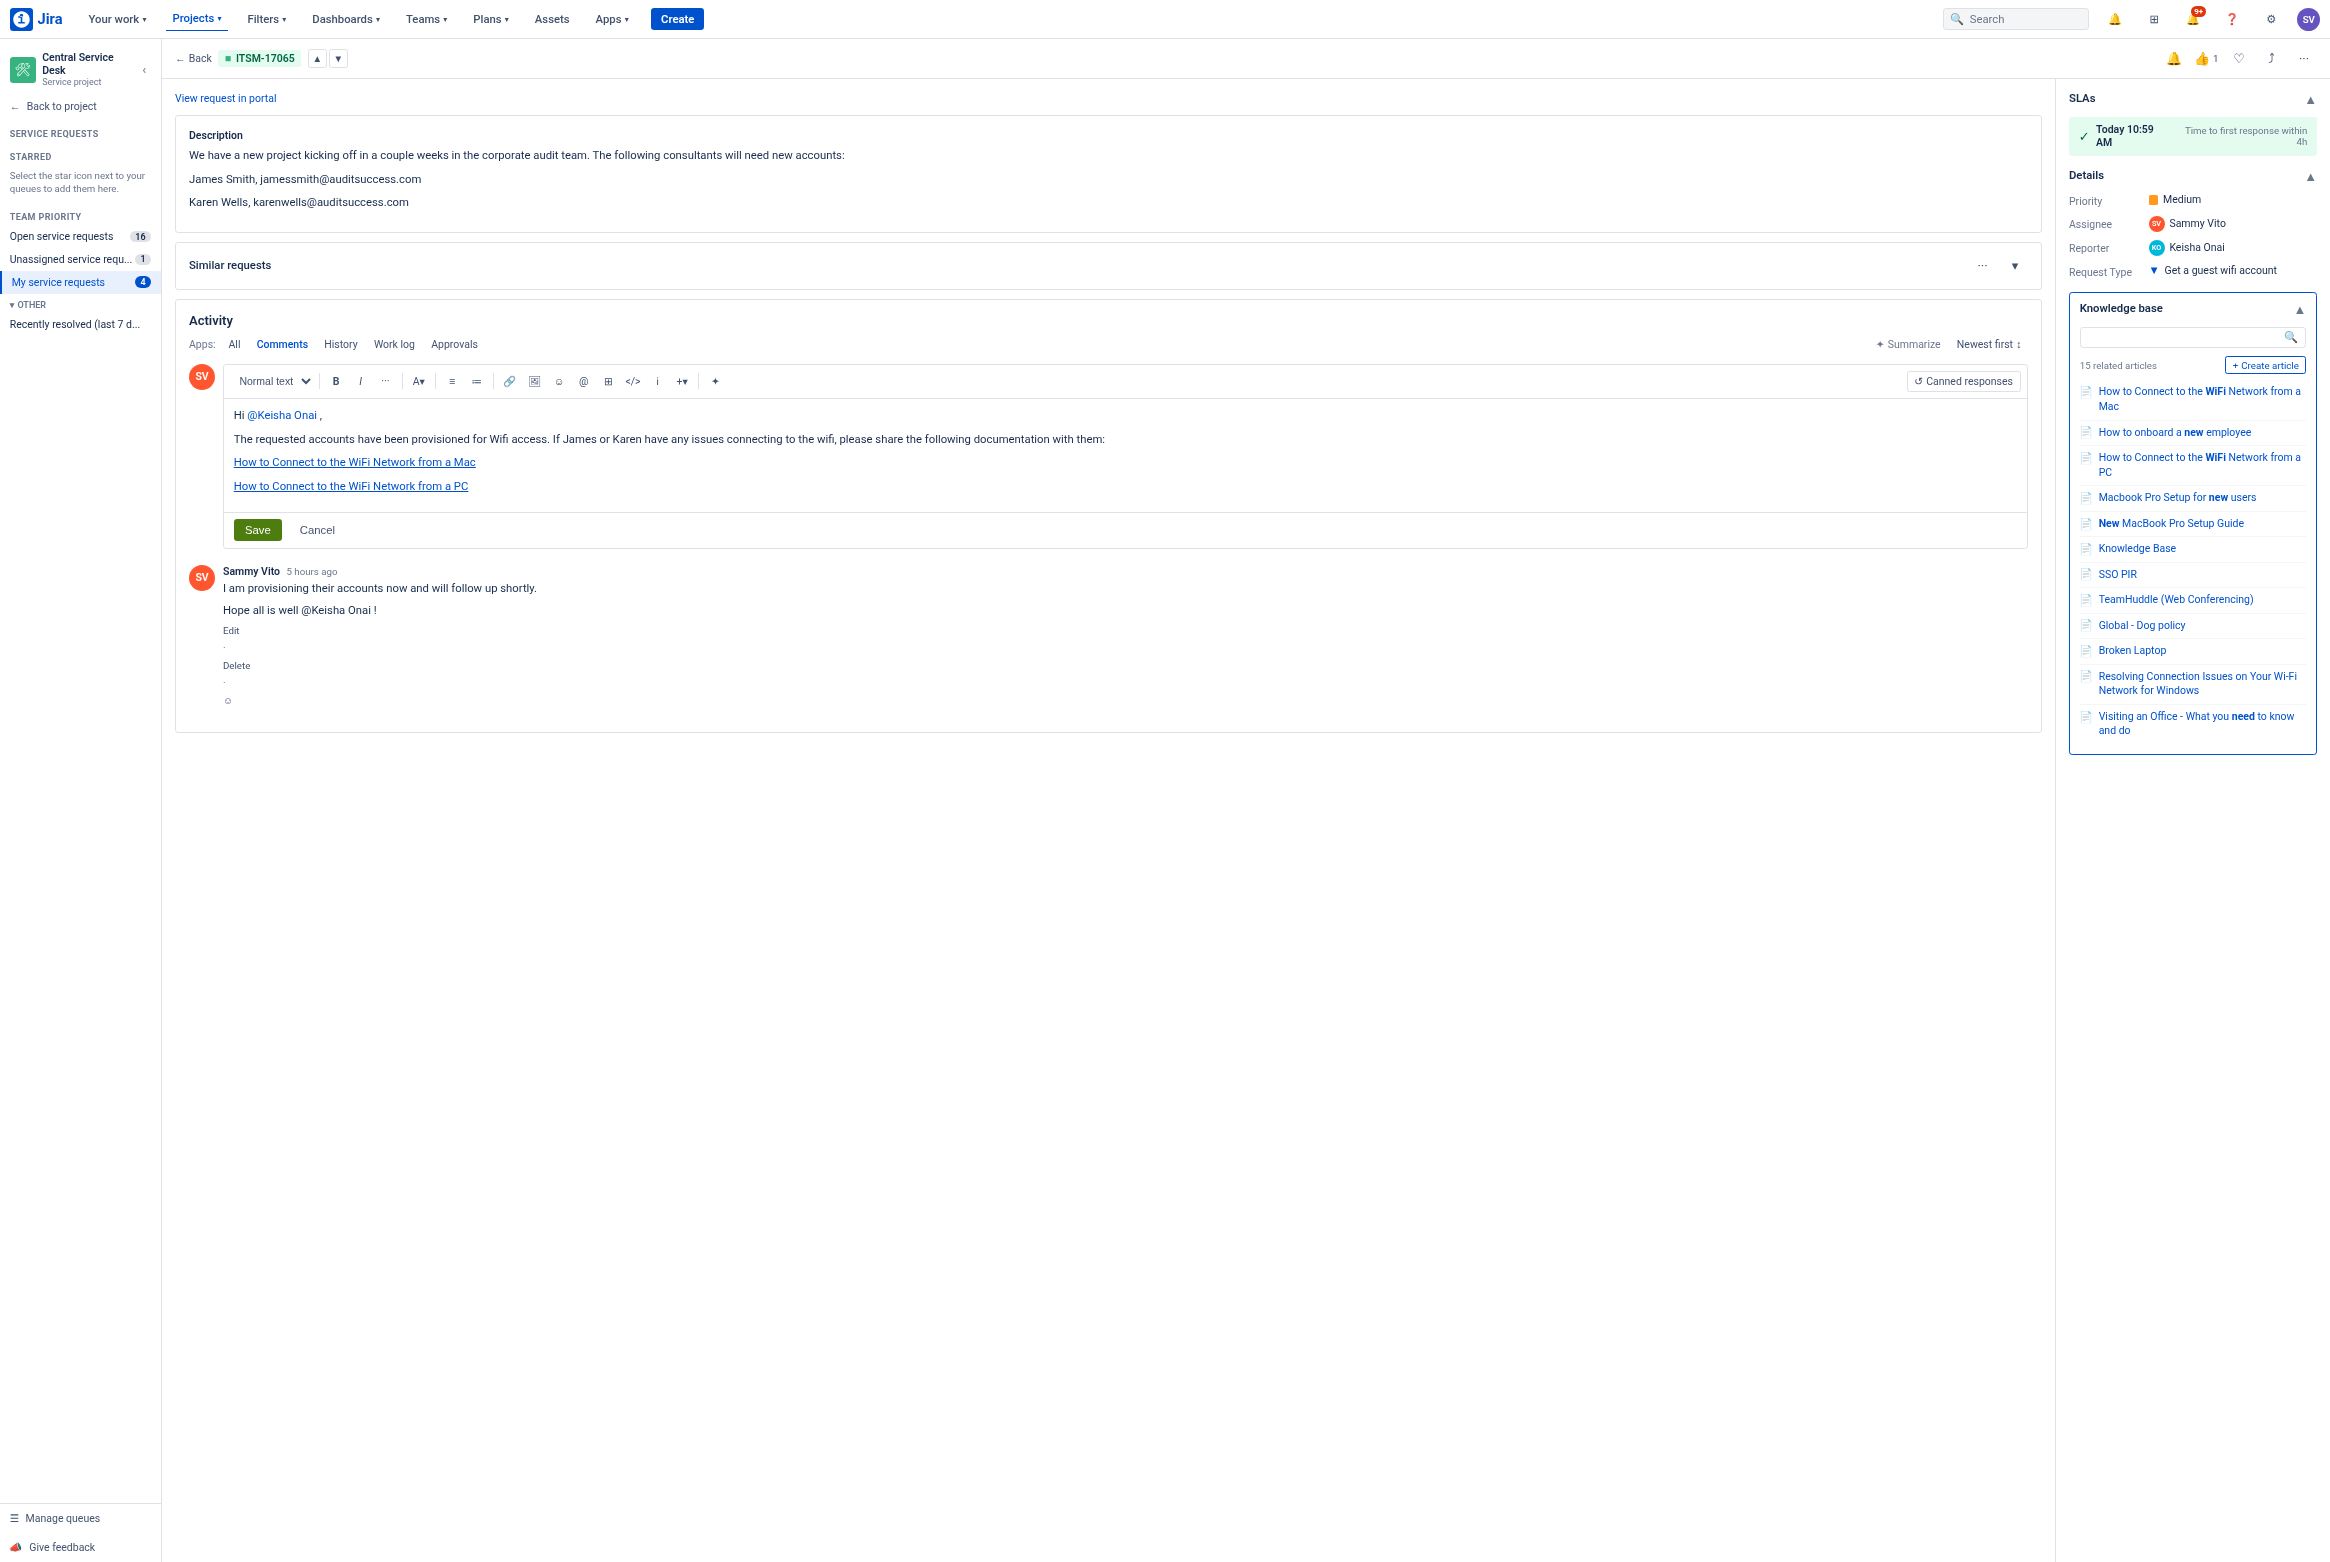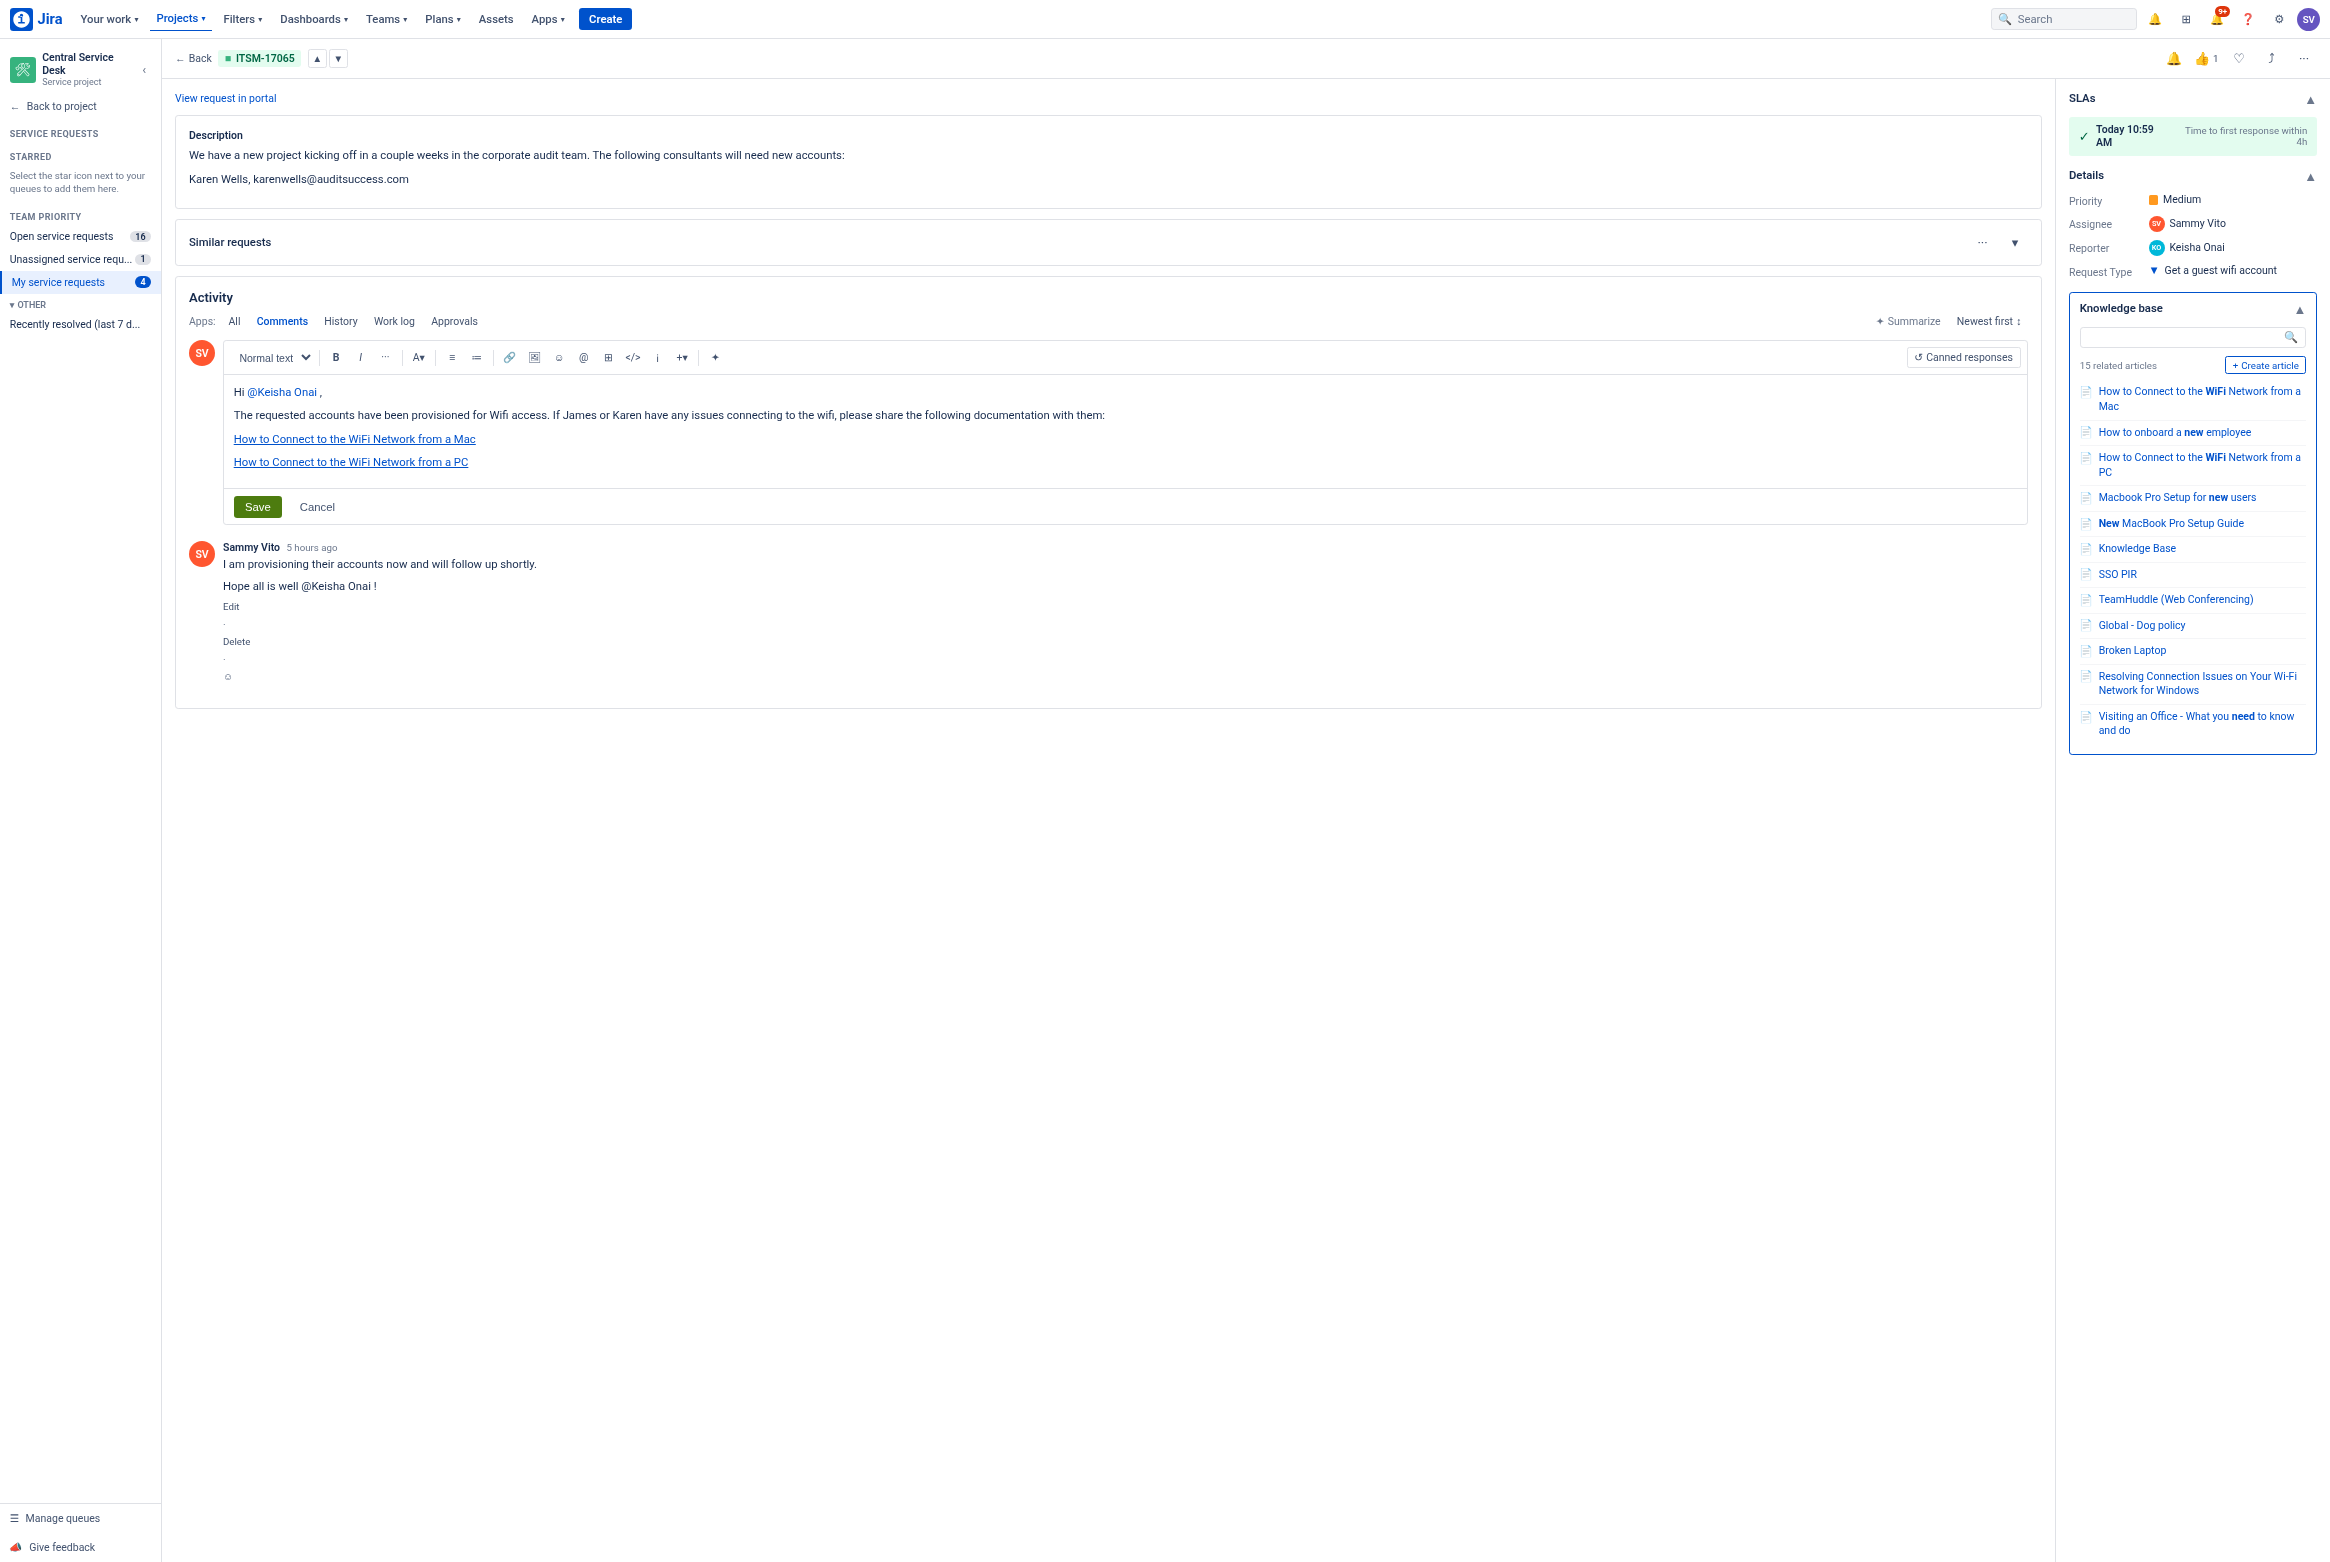--- a/index.html
+++ b/index.html
@@ -1,19 +1,19 @@
 <!DOCTYPE html>
 <html style="font-size:13px"><head>
   <meta charset="utf-8">
   <style>
     * { box-sizing: border-box; margin: 0; padding: 0; }
     body { font-family: -apple-system, BlinkMacSystemFont, 'Segoe UI', Roboto, sans-serif; font-size: 11.3px; color: #172b4d; background: #fff; overflow: hidden; }
 
     
-    .top-nav { display: flex; align-items: center; height: 39px; background: #fff; border-bottom: 0.8px solid #dfe1e6; padding: 0 9.7px; gap: 5px; position: fixed; top: 0; left: 0; right: 0; z-index: 100; }
+    .top-nav { display: flex; align-items: center; height: 39px; background: #fff; border-bottom: 0.8px solid #dfe1e6; padding: 0 9.7px; gap: 13px; position: fixed; top: 0; left: 0; right: 0; z-index: 100; }
     .top-nav-logo { display: flex; align-items: center; gap: 4.9px; margin-right: 6.5px; font-size: 14.6px; font-weight: 700; color: #0052cc; }
     .top-nav-logo svg { width: 23px; height: 23px; }
     .nav-item { display: flex; align-items: center; gap: 3.2px; padding: 4.9px 6.5px; border-radius: 3.2px; cursor: pointer; color: #42526e; font-size: 11.3px; font-weight: 500; }
     .nav-item .chevron { font-size: 8px; }
     .nav-create { background: #0052cc; color: #fff; padding: 4.9px 9.7px; border-radius: 3.2px; font-weight: 600; cursor: pointer; margin-left: 3.2px; }
     .nav-spacer { flex: 1; }
     .search-box { display: flex; align-items: center; background: #f4f5f7; border: 0.8px solid #dfe1e6; border-radius: 3.2px; padding: 3.2px 6.5px; gap: 4.9px; cursor: pointer; min-width: 146px; color: #6b778c; font-size: 11.3px; }
     .nav-icon-btn { width: 26px; height: 26px; border-radius: 50%; display: flex; align-items: center; justify-content: center; cursor: pointer; color: #42526e; position: relative; }
     .badge { position: absolute; top: 0; right: 0; background: #de350b; color: #fff; font-size: 8px; font-weight: 700; border-radius: 6.5px; padding: 0.8px 3.2px; min-width: 13px; text-align: center; }
     .avatar-sm { width: 23px; height: 23px; border-radius: 50%; background: #6554c0; display: flex; align-items: center; justify-content: center; color: #fff; font-size: 9.7px; font-weight: 600; overflow: hidden; }
@@ -310,20 +310,21 @@
     <div class="content-area">
 
       <div class="ticket-main">
 
         <a class="view-portal-link">View request in portal</a>
 
         <div class="description-section">
           <div class="section-label">Description</div>
           <div class="description-text">
             <p>We have a new project kicking off in a couple weeks in the corporate audit team. The following consultants will need new accounts:</p>
+            <p>James Smith, jamessmith@auditsuccess.com</p>
             <p>Karen Wells, karenwells@auditsuccess.com</p>
           </div>
         </div>
 
         <div class="similar-section">
           <span class="similar-title">Similar requests</span>
           <div class="similar-actions">
             <div class="action-icon">···</div>
             <div class="action-icon">▾</div>
           </div>

